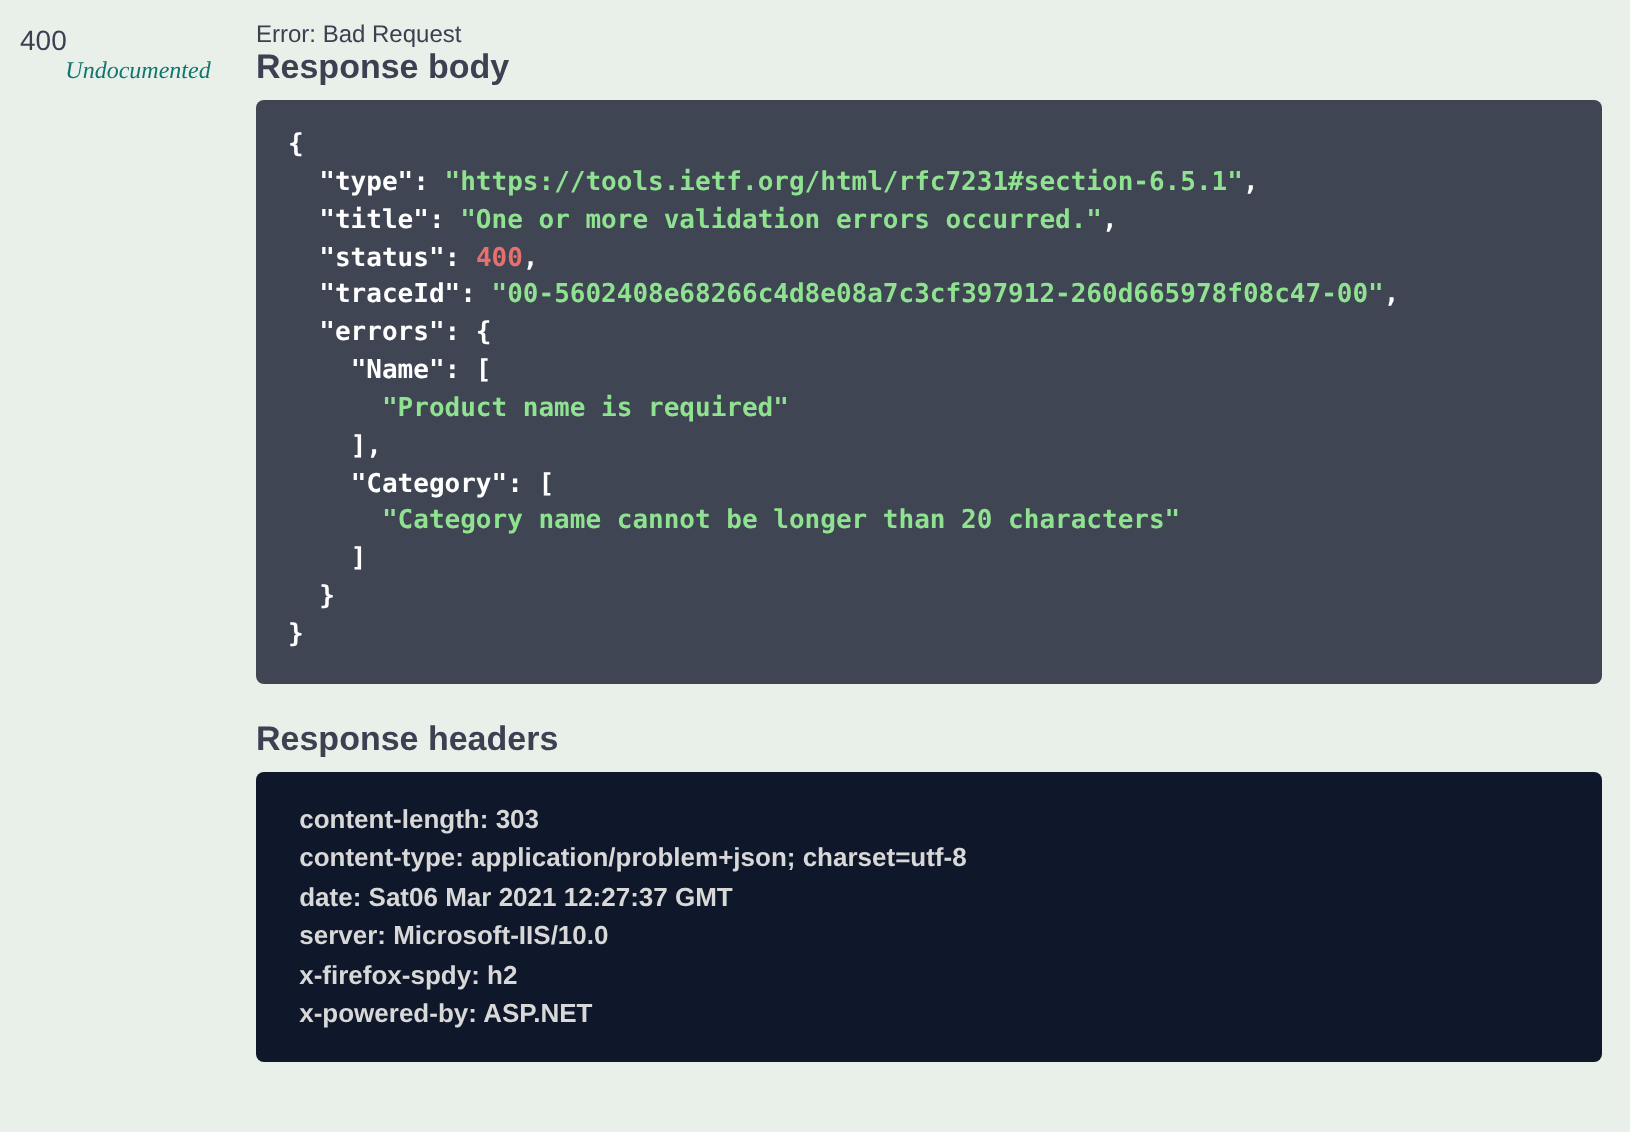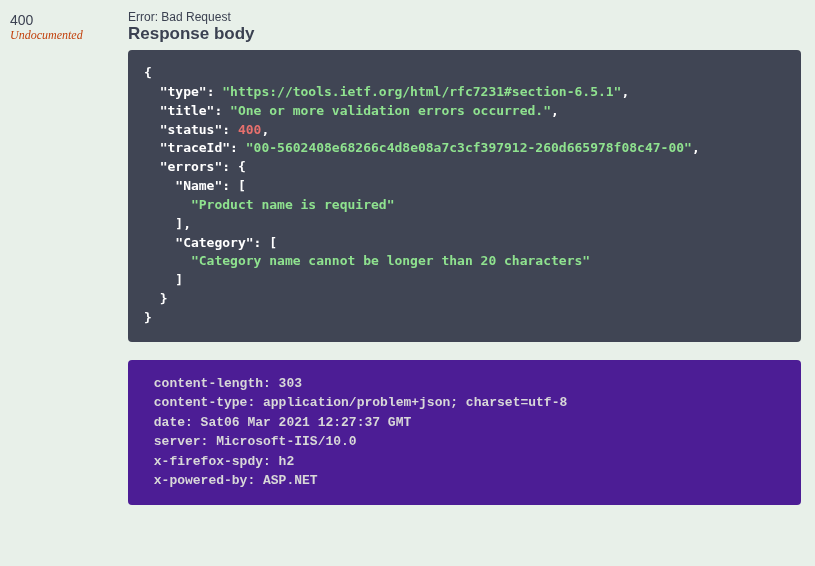--- a/index.html
+++ b/index.html
@@ -21,22 +21,23 @@
       padding-top: 2px;
     }
     .status-code {
       font-size: 14px;
       color: #3b4151;
       font-weight: 400;
     }
     .undocumented {
       font-style: italic;
       font-size: 12px;
-      color: #c2410c;
+      color: #0f766e;
       font-family: Georgia, serif;
+      text-align: center;
     }
     .right-col {
       flex: 1;
       padding-right: 14px;
     }
     .error-title {
       font-size: 12px;
       font-weight: 400;
       color: #3b4151;
     }
@@ -53,24 +54,24 @@
       font-family: "Consolas", "Monaco", monospace;
       font-size: 13px;
       line-height: 1.45;
       color: #fff;
       white-space: pre;
       overflow-x: auto;
       margin-bottom: 18px;
       font-weight: 600;
     }
     .headers-block {
-      background: #4c1d95;
+      background: #0f172a;
       border-radius: 4px;
       padding: 14px 18px;
-      font-family: Liberation Mono, monospace;
+      font-family: Liberation Sans, sans-serif;
       font-size: 13px;
       line-height: 1.5;
       color: #d8d8d8;
       white-space: pre;
       font-weight: 600;
     }
     .tok-key { color: #ffffff; }
     .tok-str { color: #8fe28f; }
     .tok-num { color: #e6706d; }
     .tok-punc { color: #ffffff; }
@@ -99,20 +100,21 @@
   <span class="tok-key">"errors"</span><span class="tok-punc">: {</span>
     <span class="tok-key">"Name"</span><span class="tok-punc">: [</span>
       <span class="tok-str">"Product name is required"</span>
     <span class="tok-punc">],</span>
     <span class="tok-key">"Category"</span><span class="tok-punc">: [</span>
       <span class="tok-str">"Category name cannot be longer than 20 characters"</span>
     <span class="tok-punc">]</span>
   <span class="tok-punc">}</span>
 <span class="tok-punc">}</span></div>
 
+    <div class="section-label">Response headers</div>
 
     <div class="headers-block"><span> content-length: 303 </span>
 <span> content-type: application/problem+json; charset=utf-8 </span>
 <span> date: Sat06 Mar 2021 12:27:37 GMT </span>
 <span> server: Microsoft-IIS/10.0 </span>
 <span> x-firefox-spdy: h2 </span>
 <span> x-powered-by: ASP.NET </span></div>
 
   </div>
 </div>

